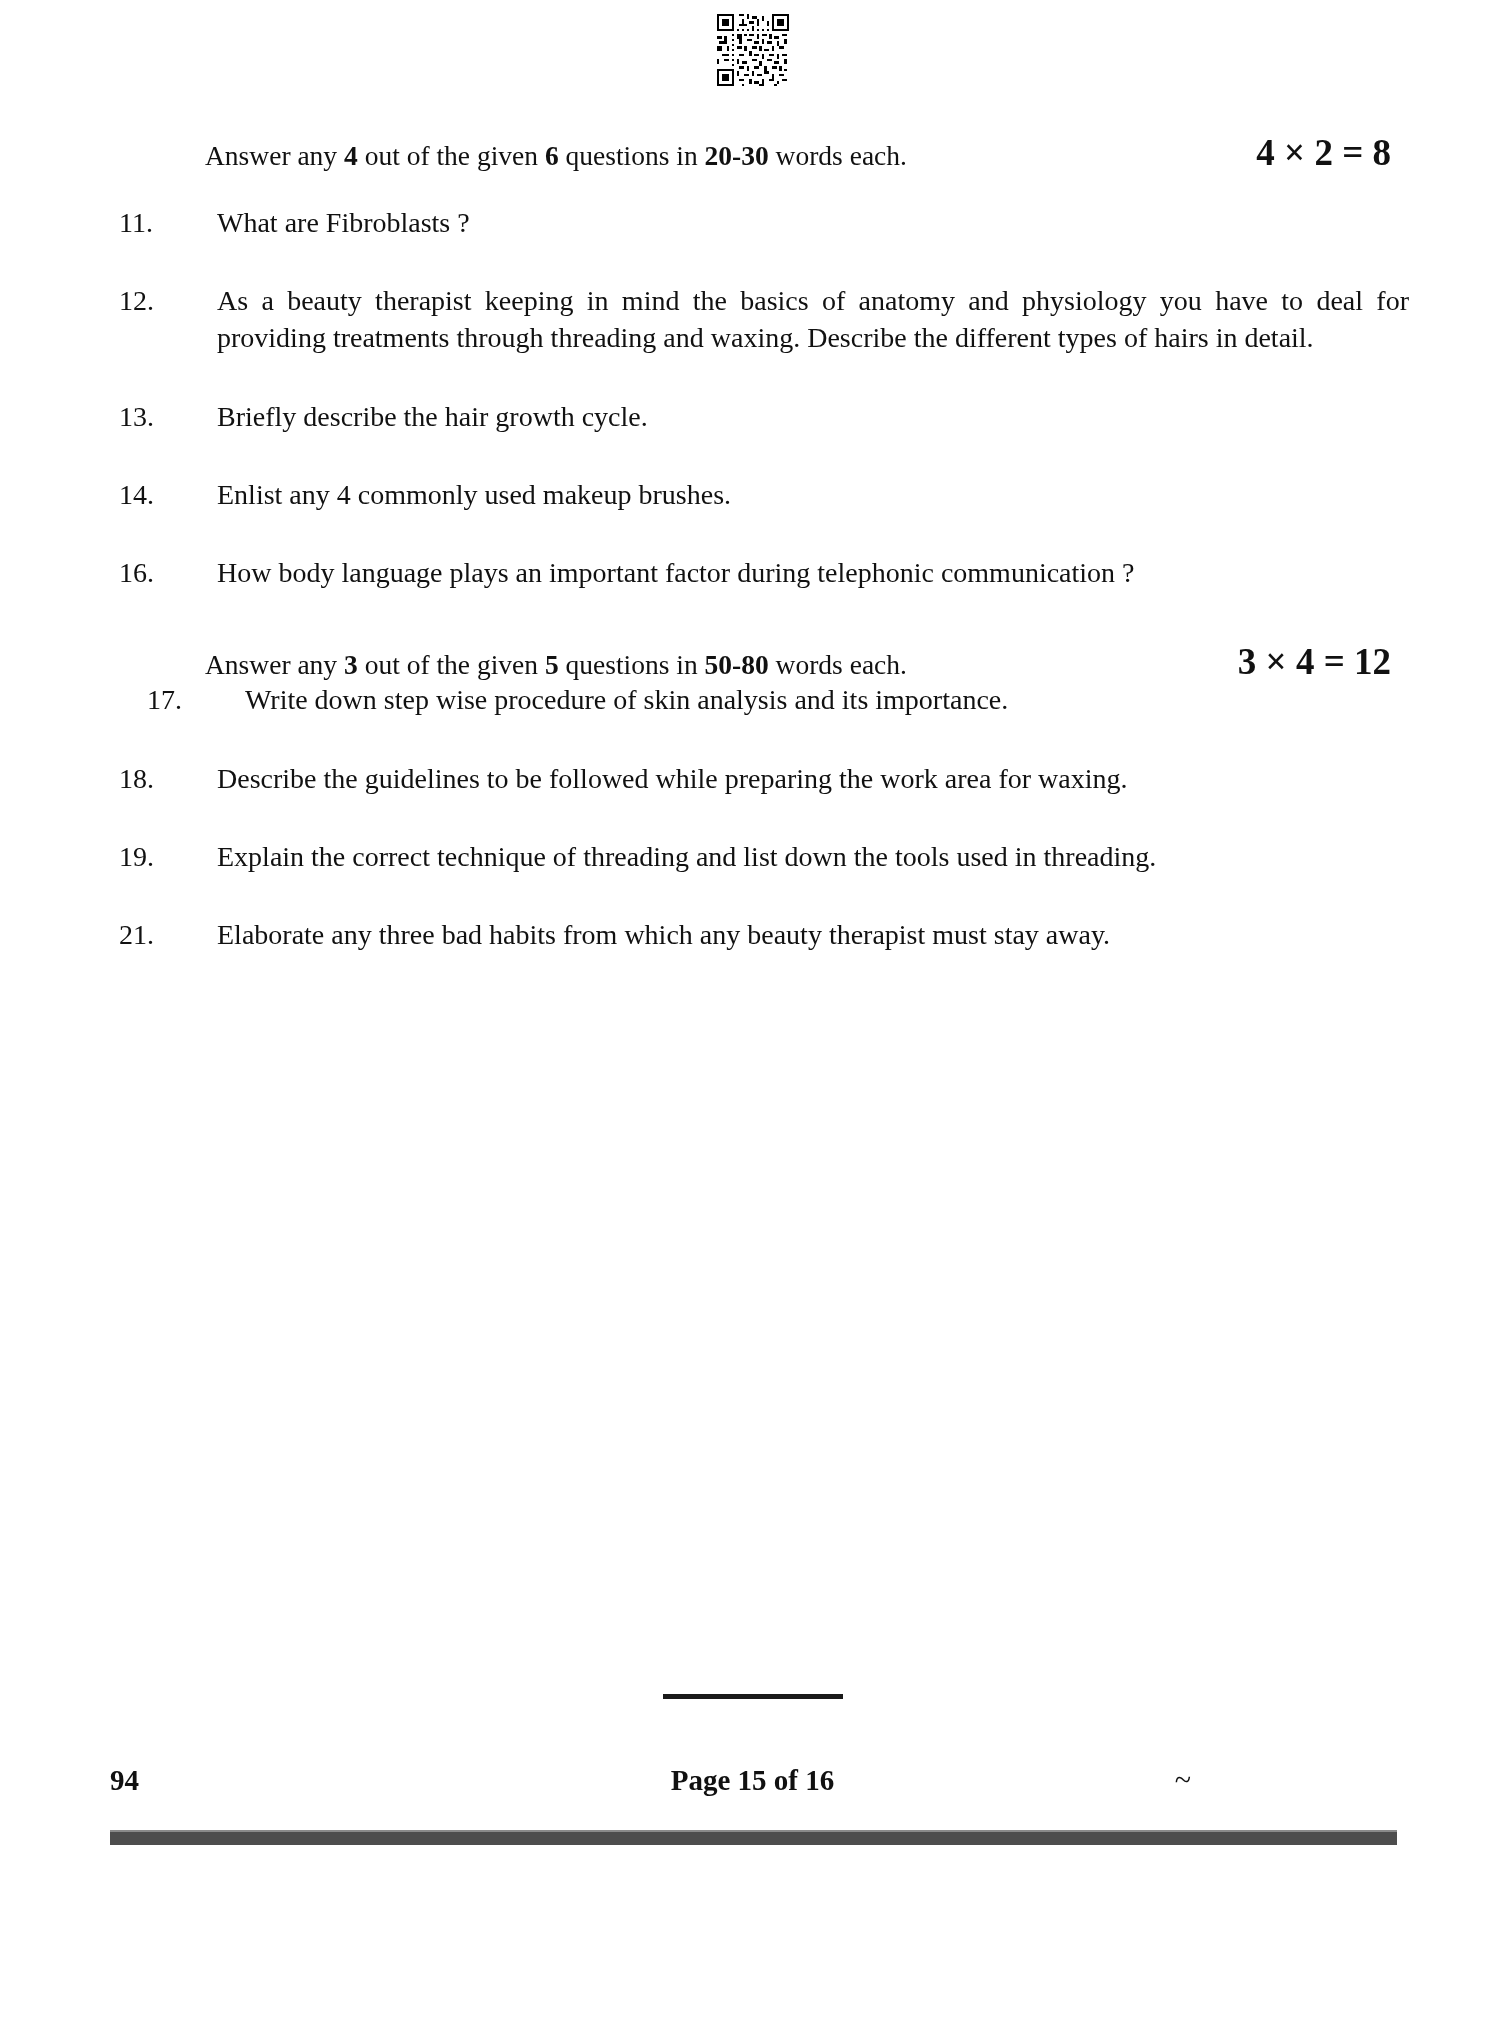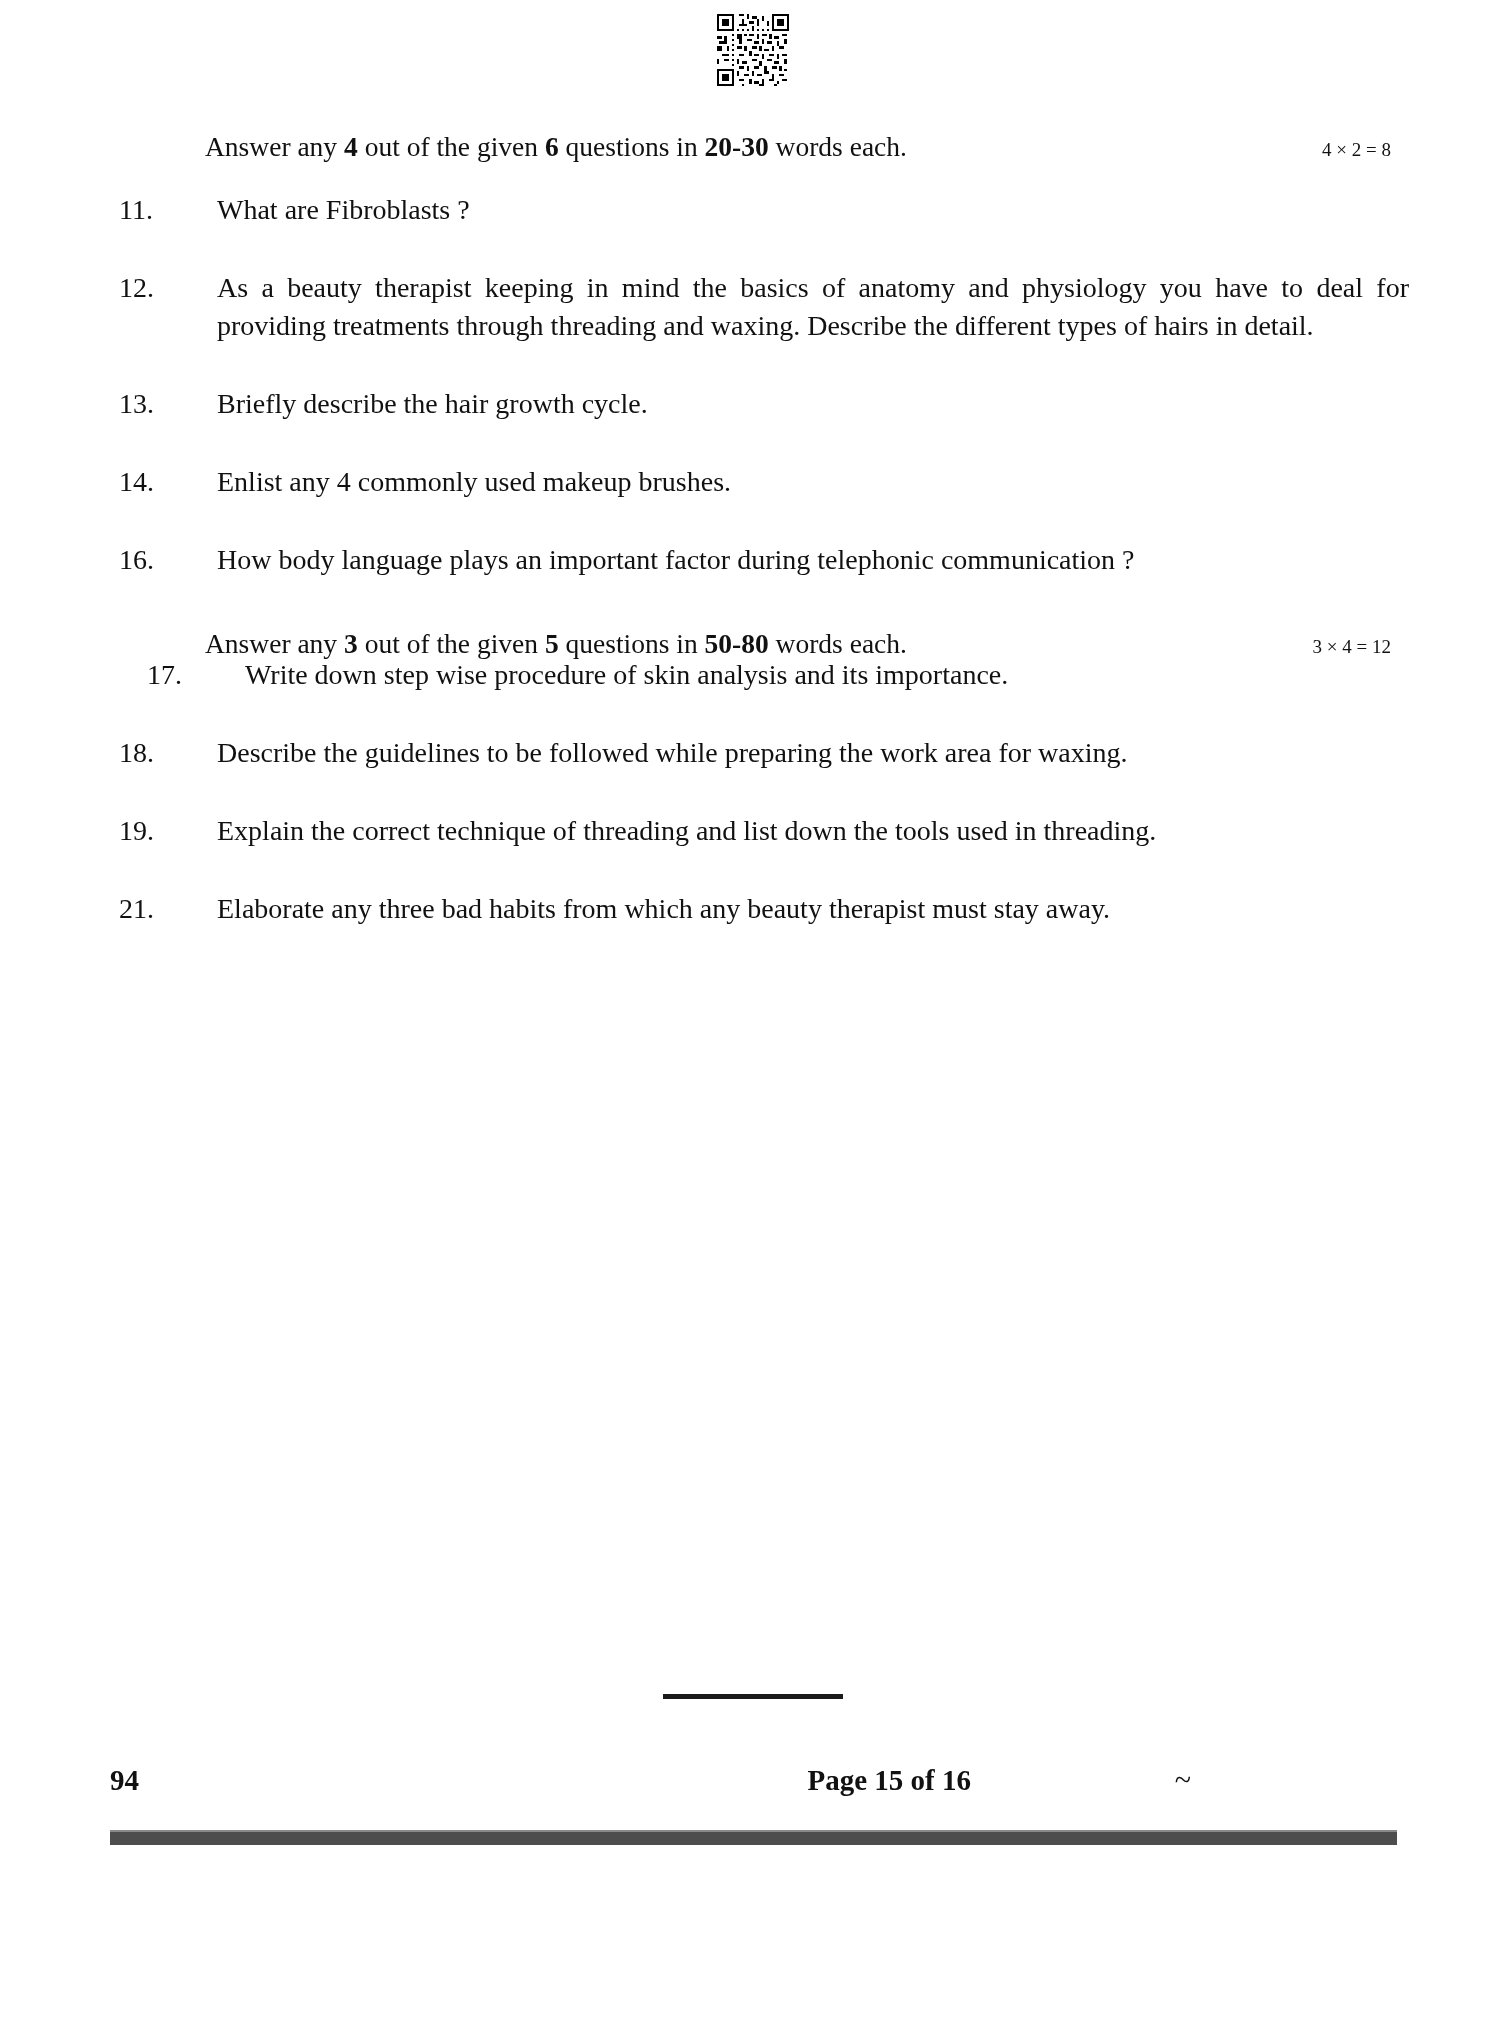--- a/index.html
+++ b/index.html
@@ -54,24 +54,24 @@
     justify-content: space-between;
     margin-left: 86px;
     margin-bottom: 26px;
     font-size: 27.5px;
     line-height: 1.35;
   }
   .section-head .instr {
     white-space: nowrap;
   }
   .section-head .marks {
-    font-weight: normal;
+    font-weight: bold;
     white-space: nowrap;
     padding-right: 18px;
-    font-size: 19px;
+    font-size: 37px;
   }
   .b { font-weight: bold; }
 
   
   .q {
     display: flex;
     align-items: flex-start;
     margin-bottom: 41px;
     font-size: 28px;
     line-height: 1.33;
@@ -124,21 +124,21 @@
     font-weight: bold;
   }
   .footer .f-left {
     flex: 0 0 auto;
     width: 33%;
     text-align: left;
   }
   .footer .f-center {
     flex: 0 0 auto;
     width: 34%;
-    text-align: right;
+    text-align: center;
   }
   .footer .f-right {
     flex: 0 0 auto;
     width: 33%;
     text-align: center;
     font-weight: normal;
     font-size: 30px;
   }
 
   

